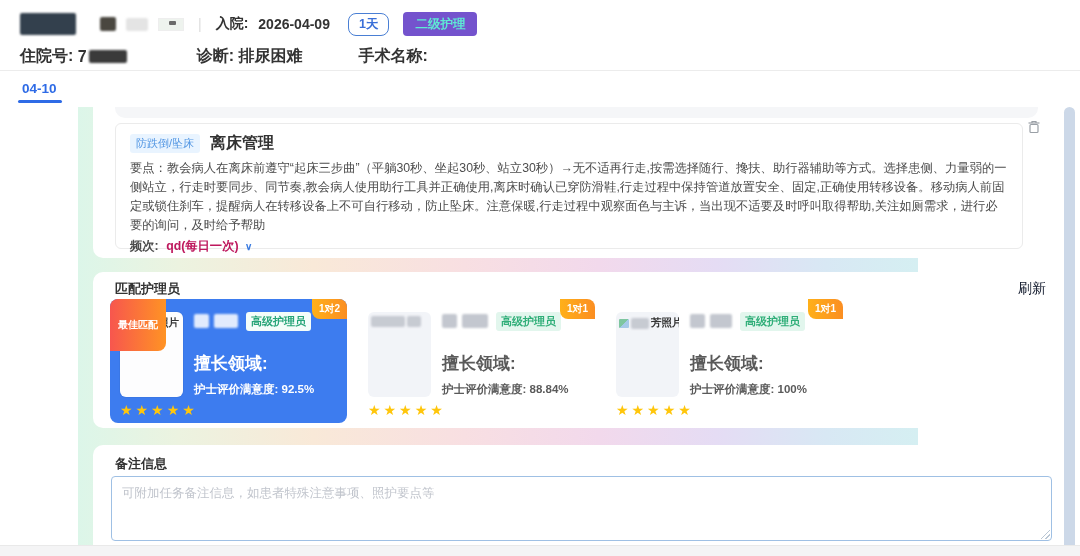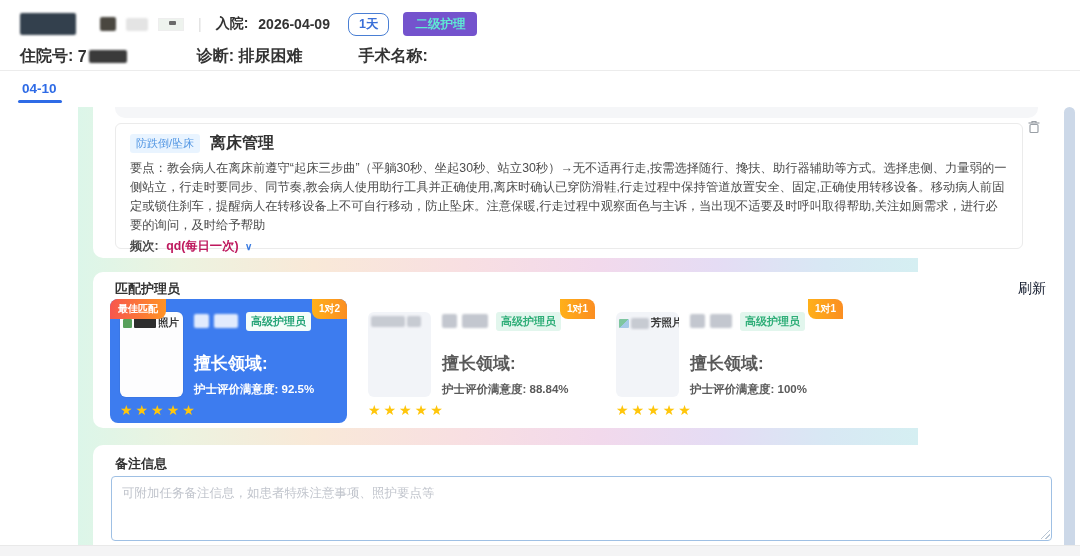--- a/index.html
+++ b/index.html
@@ -51,21 +51,21 @@
   .task-time { margin-top:4px; font-size:12.3px; color:#4c4c4c; font-weight:bold; }
 
   
   .sec2-head { position:absolute; left:22px; right:22px; top:8px; display:flex; justify-content:space-between; align-items:center; }
   .sec2-title { font-size:13px; font-weight:bold; color:#333; }
   .refresh { font-size:14px; color:#0f172a; cursor:pointer; }
   .cards { position:absolute; left:17px; top:27px; display:flex; gap:11px; }
   .cg-card { position:relative; width:237px; height:124px; border-radius:8px; }
   .cg-sel { background:#3d7cef; color:#fff; cursor:pointer; }
   .cg-plain { background:#fff; color:#555; cursor:pointer; }
-  .ribbon { position:absolute; left:0; top:0; font-size:10px; font-weight:bold; color:#fff; padding:3px 8px; border-radius:8px 0 8px 0; background:linear-gradient(90deg,#f7564e,#ff9324); z-index:2; }
+  .ribbon { position:absolute; left:0; top:0; font-size:10px; font-weight:bold; color:#fff; padding:19px 8px; border-radius:8px 0 8px 0; background:linear-gradient(90deg,#f7564e,#ff9324); z-index:2; }
   .ratio { position:absolute; right:0; top:0; font-size:10px; font-weight:bold; color:#fff; padding:3px 7px; border-radius:0 8px 0 8px; background:linear-gradient(90deg,#ffb019,#fb8e22); z-index:2; }
   .photo { position:absolute; left:10px; top:13px; width:63px; height:85px; border-radius:6px; padding:4px 3px; overflow:hidden; }
   .photo-w { background:#fdfdfe; box-shadow:0 0 0 1px rgba(0,0,0,0.04); }
   .photo-g { background:#f2f4f8; }
   .photo-cap { display:flex; align-items:center; gap:2px; font-size:10.5px; color:#333; font-weight:bold; white-space:nowrap; }
   .sq-green { width:9px; height:9px; background:#58a05c; border-radius:1px; flex:none; }
   .blob-dark { width:22px; height:10px; background:#2e2e2e; border-radius:1px; filter:blur(0.7px); flex:none; }
   .blob-gray { width:34px; height:11px; background:#c7cbd2; border-radius:2px; filter:blur(1px); flex:none; }
   .pic-ico { width:10px; height:9px; background:linear-gradient(135deg,#7ec6a0 50%, #a5c9e8 50%); border-radius:1px; flex:none; }
   .cg-stars { position:absolute; left:10px; bottom:5px; font-size:14px; letter-spacing:3px; color:#ffc60b; }

